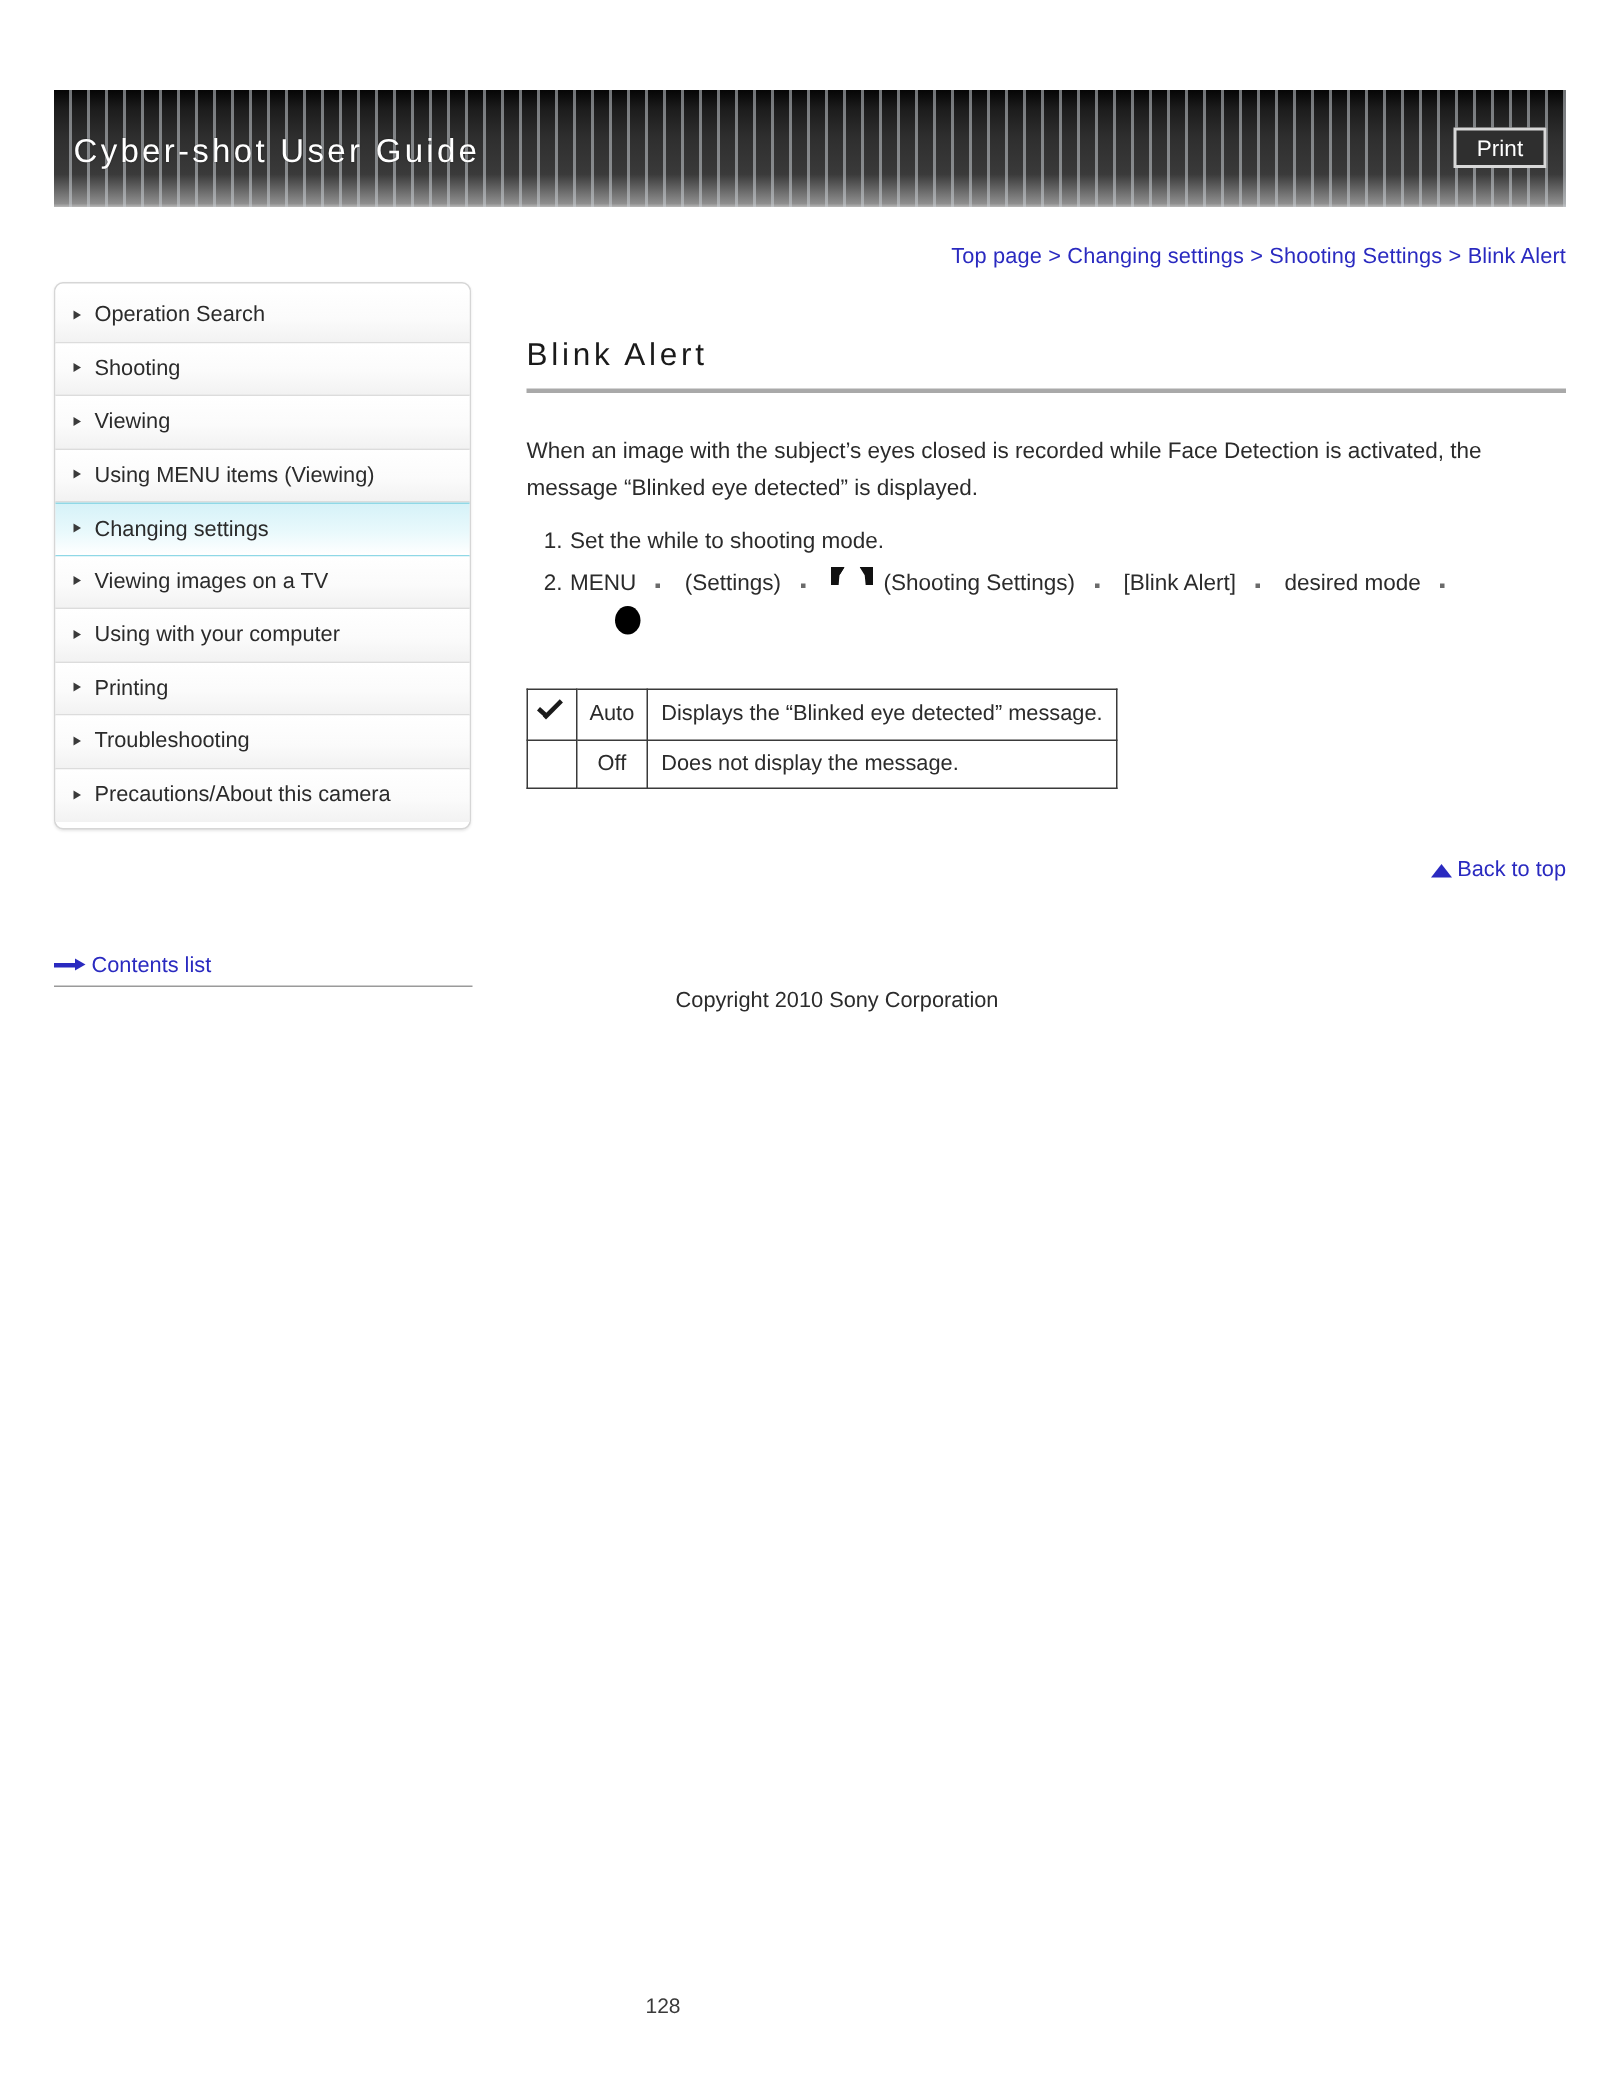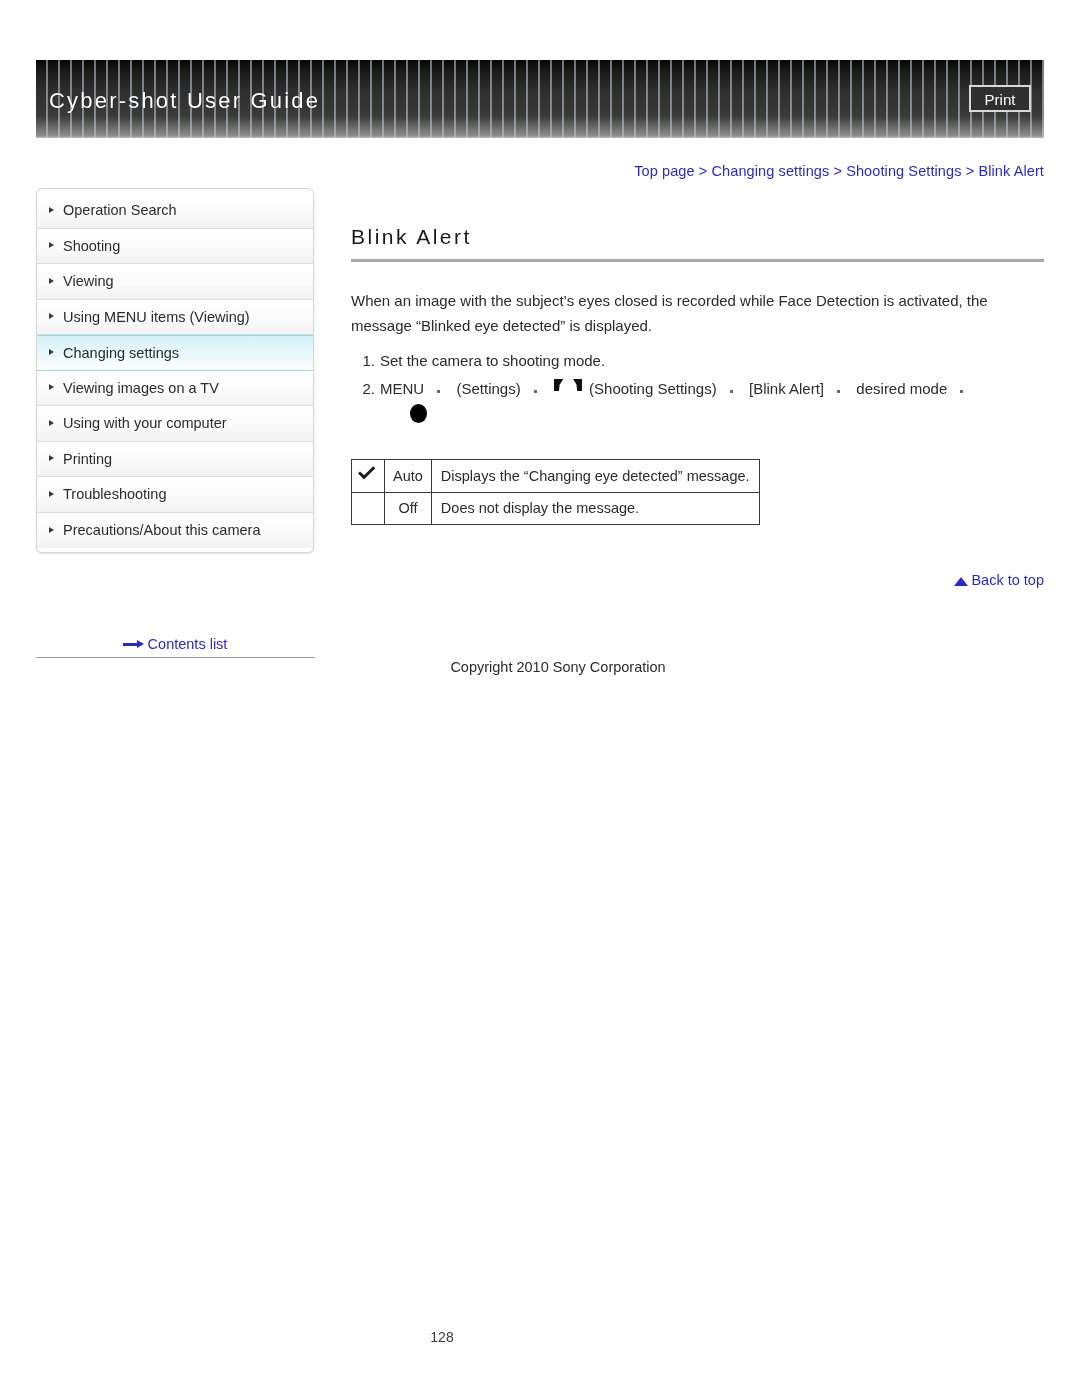--- a/index.html
+++ b/index.html
@@ -122,21 +122,21 @@
     background: linear-gradient(to bottom, #d6f2f8 0%, #e9f9fc 55%, #ffffff 100%);
     border-top: 1px solid #8fd8e6;
     border-bottom: 1px solid #8fd8e6;
   }
 
   .contents-link {
     position: absolute;
     left: 36px;
     top: 636px;
     width: 278px;
-    text-align: center;
+    text-align: left;
     font-size: 14.5px;
     color: #2a2ac0;
     white-space: nowrap;
     cursor: pointer;
   }
   .arrow-ico {
     display: inline-block;
     position: relative;
     width: 22px;
     height: 9px;
@@ -438,21 +438,21 @@
 
 <div class="content">
   <h1 class="page-title">Blink Alert</h1>
   <div class="title-rule"></div>
 
   <p class="body-para">When an image with the subject’s eyes closed is recorded while Face Detection is activated, the message “Blinked eye detected” is displayed.</p>
 
   <div class="steps">
     <div class="step">
       <span class="num">1</span>
-      <span>Set the camera to shooting mode.</span>
+      <span>Set the while to shooting mode.</span>
     </div>
     <div class="step">
       <span class="num">2</span>
       <span>MENU</span>
       <span class="seq-sep"></span>
       <span>(Settings)</span>
       <span class="seq-sep"></span>
       <span class="ico-shooting">
         <span class="c tl"></span><span class="c tr"></span>
       </span><span>(Shooting Settings)</span>
@@ -465,21 +465,21 @@
     </div>
   </div>
 
   <table class="opt-table">
     <tbody>
       <tr>
         <td class="check-cell">
           <span class="check-mark"></span>
         </td>
         <td class="name-cell">Auto</td>
-        <td>Displays the “Changing eye detected” message.</td>
+        <td>Displays the “Blinked eye detected” message.</td>
       </tr>
       <tr>
         <td class="check-cell"></td>
         <td class="name-cell">Off</td>
         <td>Does not display the message.</td>
       </tr>
     </tbody>
   </table>
 </div>
 

